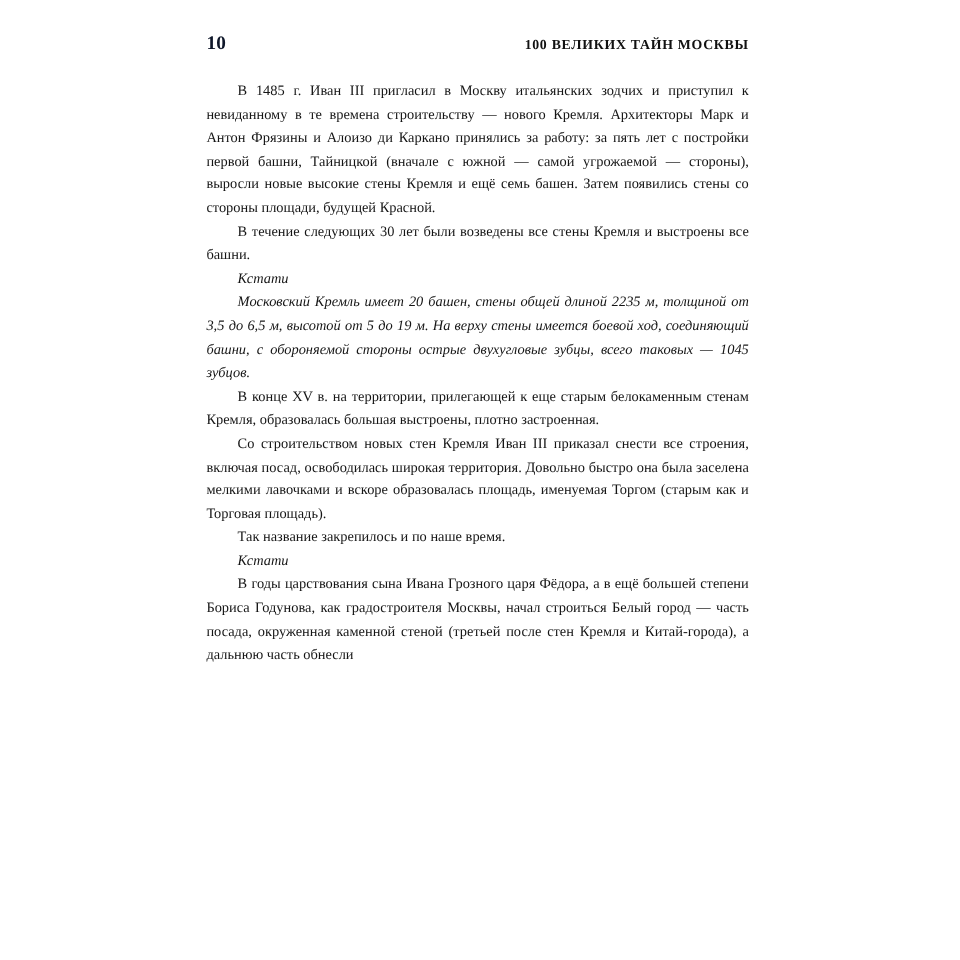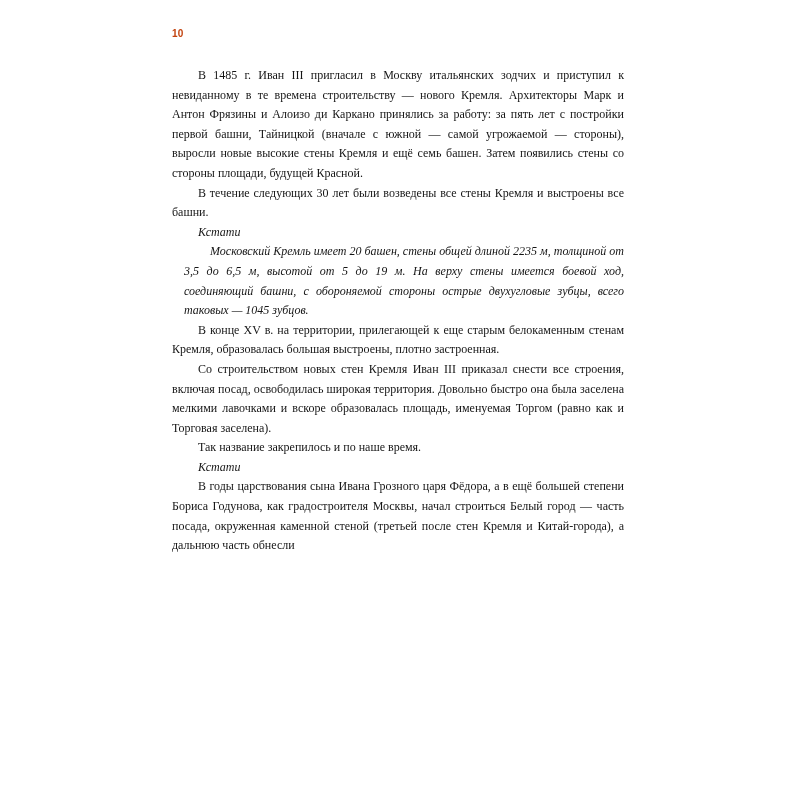--- a/index.html
+++ b/index.html
@@ -28,24 +28,24 @@
     width: 452px;
   }
   .running-head {
     display: flex;
     align-items: baseline;
     justify-content: flex-start;
     margin-bottom: 22px;
     height: 16px;
   }
   .folio {
-    font-family: Liberation Sans, sans-serif;
-    font-size: 10px;
+    font-family: Liberation Serif, serif;
+    font-size: 16px;
     font-weight: bold;
-    color: #c2410c;
+    color: #0f172a;
     width: 60px;
     text-align: left;
     letter-spacing: 0.2px;
   }
   .header-title {
     flex: 1;
     text-align: right;
     font-family: "Liberation Serif", serif;
     font-size: 11.5px;
     font-weight: bold;
@@ -67,45 +67,45 @@
     margin: 2px 0 0 0;
     font-size: 13.1px;
     line-height: 19.6px;
     font-style: italic;
     text-indent: 26px;
     text-align: left;
   }
   .note p {
     font-style: italic;
     text-indent: 26px;
-    margin-left: 12px;
   }
 </style>
 </head>
 <body>
 
 <div class="page">
   <div class="page-inner">
 
     <div class="running-head">
       <div class="folio">10</div>
+      <div class="header-title">100 ВЕЛИКИХ ТАЙН МОСКВЫ</div>
     </div>
 
     <div class="body-text">
 
       <p>В 1485 г. Иван III пригласил в Москву итальянских зодчих и приступил к невиданному в те времена строительству — нового Кремля. Архитекторы Марк и Антон Фрязины и Алоизо ди Каркано принялись за работу: за пять лет с постройки первой башни, Тайницкой (вначале с южной — самой угрожаемой — стороны), выросли новые высокие стены Кремля и ещё семь башен. Затем появились стены со стороны площади, будущей Красной.</p>
       <p>В течение следующих 30 лет были возведены все стены Кремля и выстроены все башни.</p>
 
       <p class="kicker">Кстати</p>
       <div class="note">
         <p>Московский Кремль имеет 20 башен, стены общей длиной 2235 м, толщиной от 3,5 до 6,5 м, высотой от 5 до 19 м. На верху стены имеется боевой ход, соединяющий башни, с обороняемой стороны острые двухугловые зубцы, всего таковых — 1045 зубцов.</p>
       </div>
 
       <p>В конце XV в. на территории, прилегающей к еще старым белокаменным стенам Кремля, образовалась большая выстроены, плотно застроенная.</p>
-      <p>Со строительством новых стен Кремля Иван III приказал снести все строения, включая посад, освободилась широкая территория. Довольно быстро она была заселена мелкими лавочками и вскоре образовалась площадь, именуемая Торгом (равно как и Торговая заселена).</p>
+      <p>Со строительством новых стен Кремля Иван III приказал снести все строения, включая посад, освободилась широкая территория. Довольно быстро она была заселена мелкими лавочками и вскоре образовалась площадь, именуемая Торгом (старым как и Торговая площадь).</p>
       <p>Так название закрепилось и по наше время.</p>
 
       <p class="kicker">Кстати</p>
 
       <p>В годы царствования сына Ивана Грозного царя Фёдора, а в ещё большей степени Бориса Годунова, как градостроителя Москвы, начал строиться Белый город — часть посада, окруженная каменной стеной (третьей после стен Кремля и Китай-города), а дальнюю часть обнесли</p>
 
     </div>
   </div>
 </div>
 

